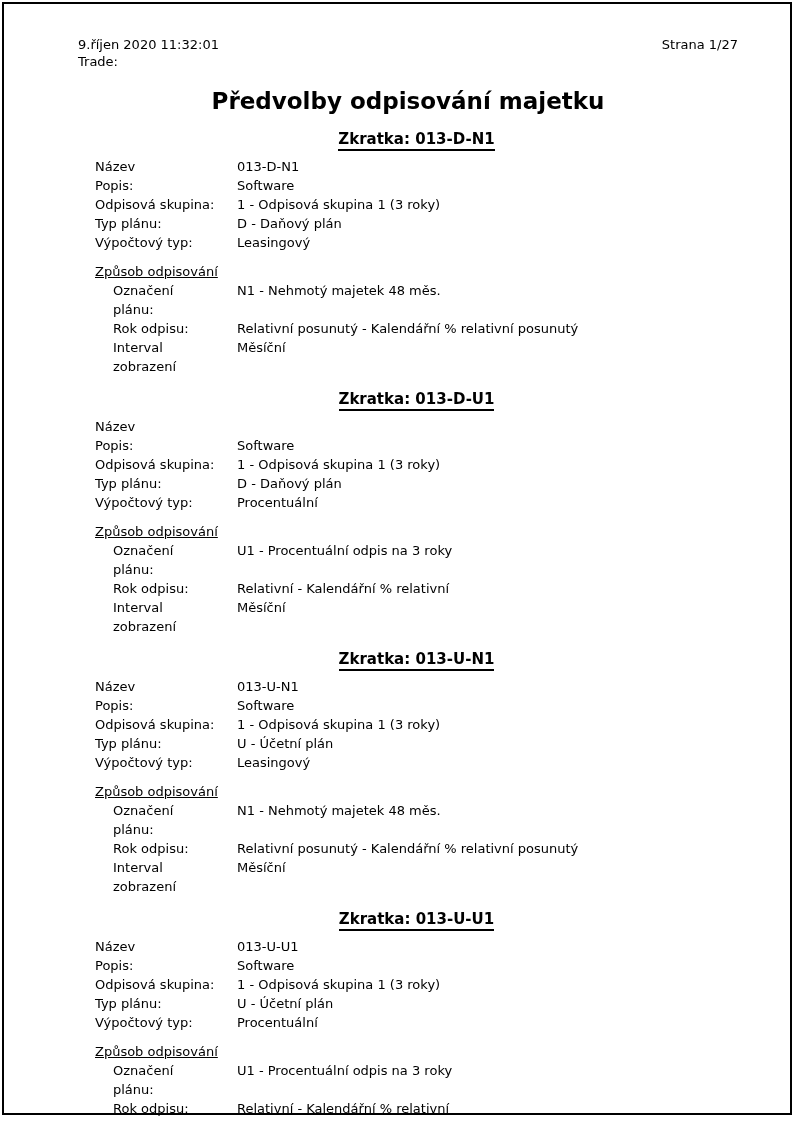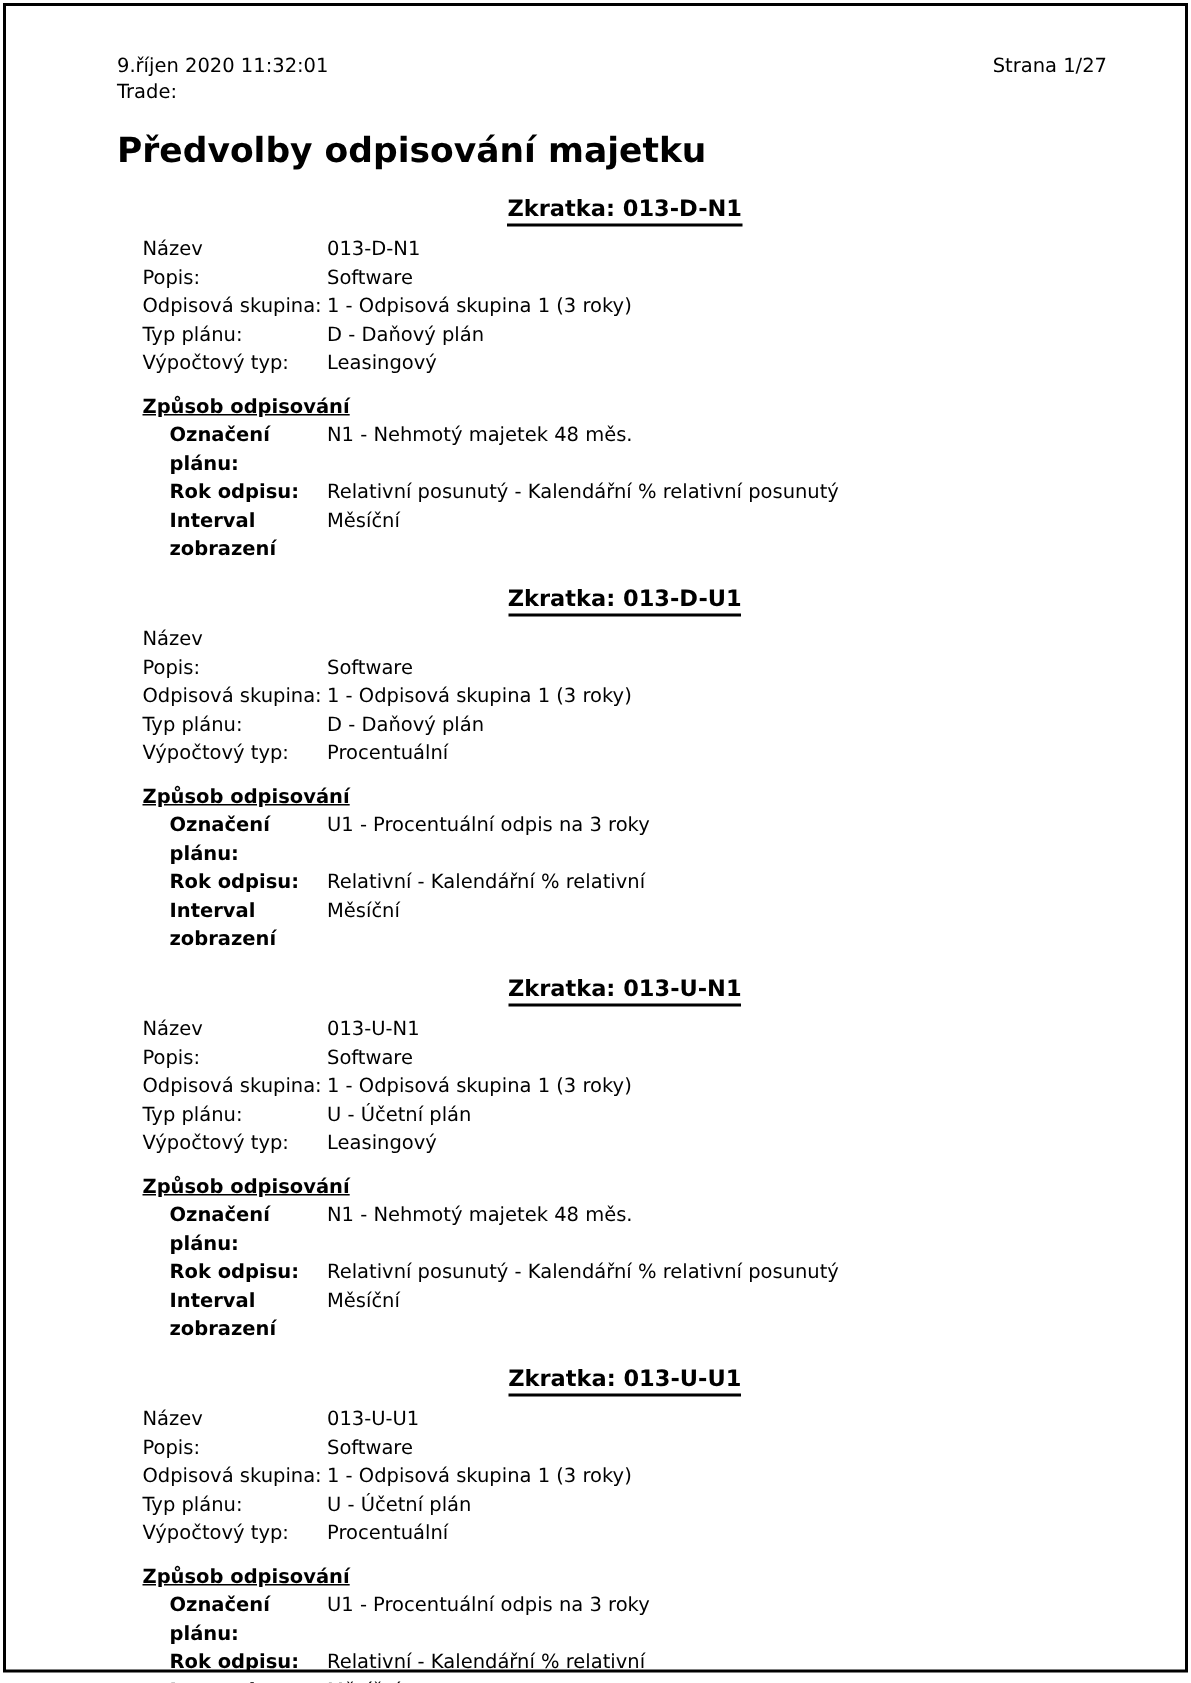--- a/index.html
+++ b/index.html
@@ -40,21 +40,21 @@
     line-height: 17px;
   }
   .hdr-left .firma-line {
     display: flex;
   }
   .firma-label {
     width: 62px;
   }
   
   .doc-title {
-    text-align: left;
+    text-align: center;
     font-size: 23px;
     font-weight: bold;
     margin: 18px 0 0 0;
     letter-spacing: 0px;
   }
   
   .sections {
     margin-top: 16px;
     margin-left: 17px; 
   }
@@ -68,40 +68,39 @@
     text-align: center;
   }
   .sec-h-text {
     display: inline-block;
     border-bottom: 2px solid #000;
     padding-bottom: 1px;
   }
   .row {
     display: flex;
     line-height: 19px;
+    gap: 19px;
   }
   .lbl {
     flex: 0 0 123px; 
   }
   .val {
     flex: 1 1 auto;
     white-space: nowrap;
   }
   .subsec {
     margin-top: 10px;
   }
   .sub-h {
     text-decoration: underline;
     line-height: 19px;
-    font-weight: bold;
   }
   .row.sub .lbl {
     margin-left: 18px;       
     flex: 0 0 105px;         
-    font-weight: bold;
   }
 </style>
 </head>
 <body>
 
 <div class="page-frame"></div>
 
 <div class="content">
 
   <div class="hdr">

